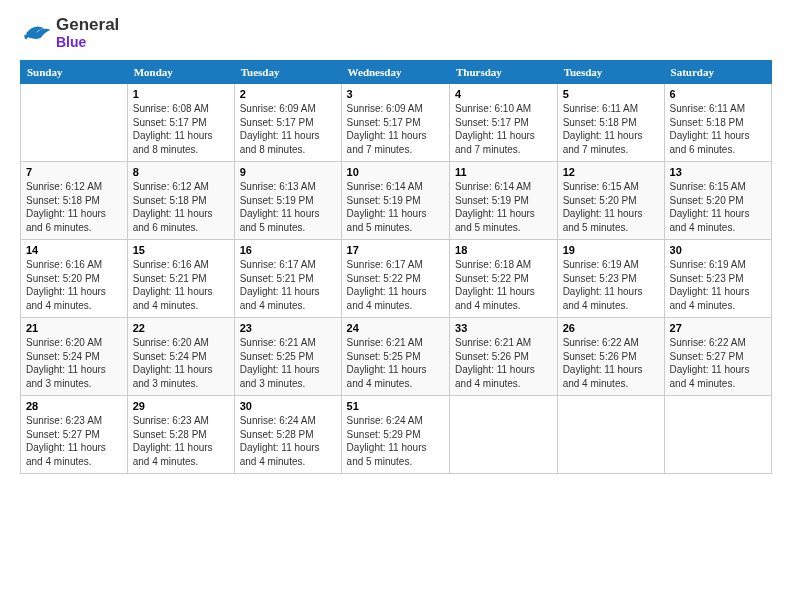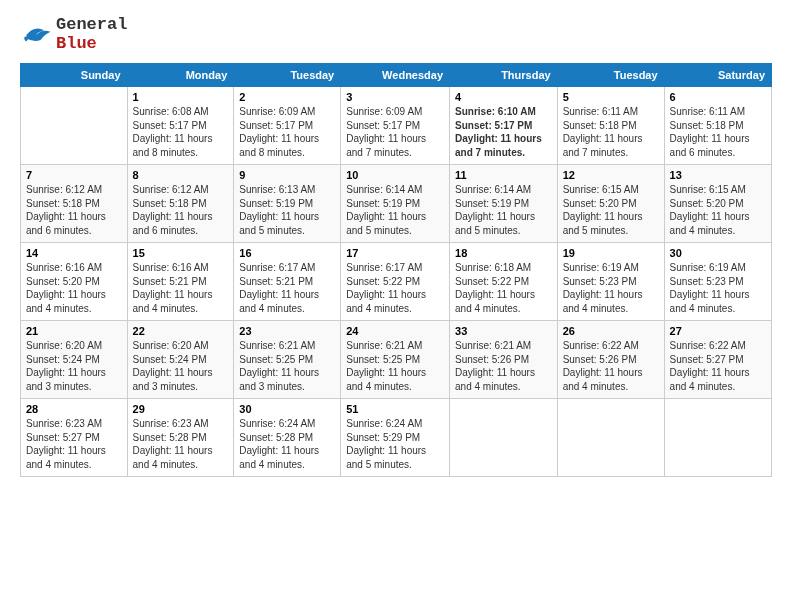--- a/index.html
+++ b/index.html
@@ -19,21 +19,20 @@
     .header {
       display: flex;
       justify-content: space-between;
       align-items: flex-start;
       margin-bottom: 10px;
     }
     .logo {
       display: flex;
       flex-direction: column;
       align-items: center;
-      font-family: Liberation Mono, monospace;
     }
     .logo-wrapper {
       display: flex;
       align-items: center;
       gap: 4px;
     }
     .logo-bird {
       width: 32px;
       height: 24px;
     }
@@ -52,25 +51,26 @@
       margin-top: 2px;
     }
     table {
       width: 100%;
       border-collapse: collapse;
       font-size: 10px;
     }
     thead tr th {
       background-color: #1a7abf;
       color: #fff;
-      text-align: right;
+      text-align: left;
       padding: 5px 6px;
       font-size: 11px;
       font-weight: bold;
       border: 1px solid #1a7abf;
+      font-family: Liberation Serif, serif;
     }
     tbody tr td {
       border: 1px solid #ccc;
       vertical-align: top;
       padding: 4px 5px;
       width: 113px;
       height: 78px;
     }
     .day-num {
       font-weight: bold;
@@ -96,21 +96,21 @@
 <div class="page">
   <div class="header">
     <div class="logo">
       <div class="logo-wrapper">
         <svg class="logo-bird" viewBox="0 0 40 28" xmlns="http://www.w3.org/2000/svg">
           <path d="M8 14 Q18 2 30 8 Q22 10 20 14 Q28 6 38 10 Q30 14 26 20 Q18 24 8 18 Z" fill="#1a7abf"></path>
           <path d="M6 16 Q4 20 8 22 Q10 18 14 18 Z" fill="#1a7abf"></path>
         </svg>
         <div>
           <div style="font-size:17px;font-weight:bold;color:#333;line-height:1.1;">General</div>
-          <div style="font-size:17px;font-weight:bold;color:#b91c1c;line-height:1.1;">Blue</div>
+          <div style="font-size:14px;font-weight:bold;color:#6d28d9;line-height:1.1;">Blue</div>
         </div>
       </div>
     </div>
     <div class="title-block">
       <div class="month-title"></div>
       <div class="location-title"></div>
     </div>
   </div>
 
   <table>
@@ -144,21 +144,21 @@
           </td>
           <td>
             <span class="day-num">3</span>
             <div class="day-info" style="white-space: pre-line;">Sunrise: 6:09 AM
 Sunset: 5:17 PM
 Daylight: 11 hours
 and 7 minutes.</div>
           </td>
           <td>
             <span class="day-num">4</span>
-            <div class="day-info" style="white-space: pre-line; font-weight: bold;">Sunrise: 6:10 AM
+            <div class="day-info" style="white-space: pre-line;">Sunrise: 6:10 AM
 Sunset: 5:17 PM
 Daylight: 11 hours
 and 7 minutes.</div>
           </td>
           <td>
             <span class="day-num">5</span>
             <div class="day-info" style="white-space: pre-line;">Sunrise: 6:11 AM
 Sunset: 5:18 PM
 Daylight: 11 hours
 and 7 minutes.</div>

